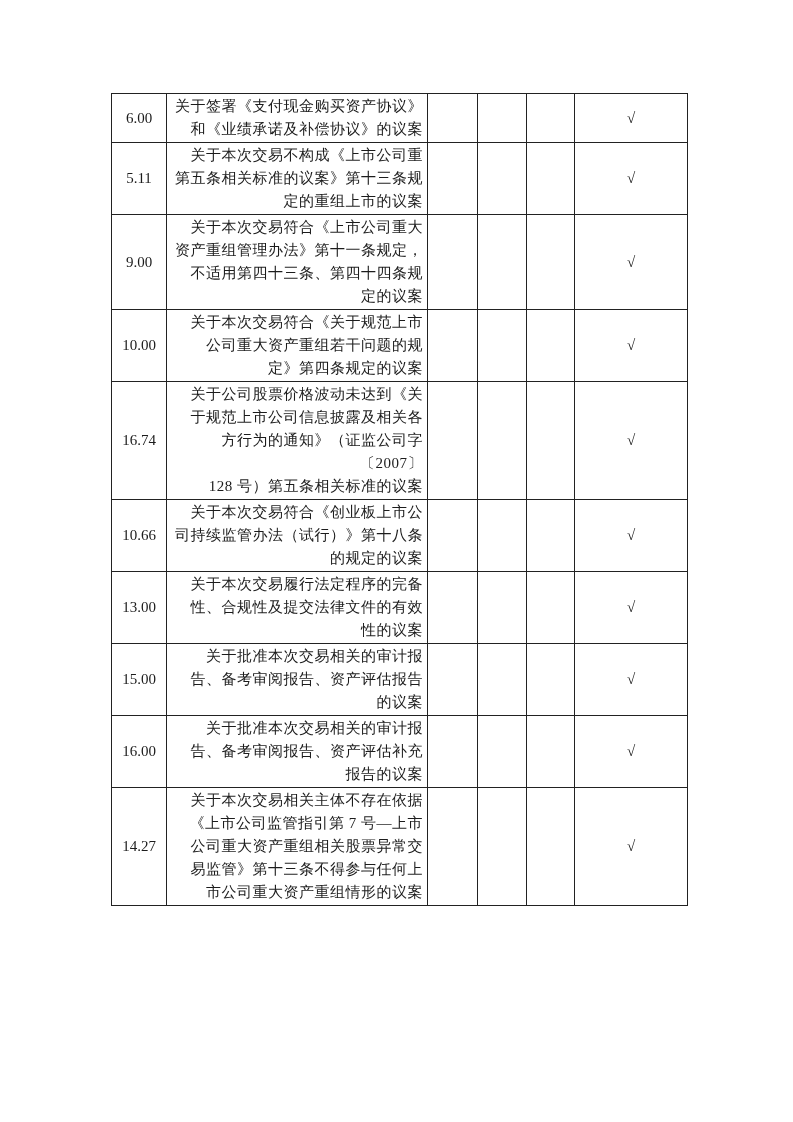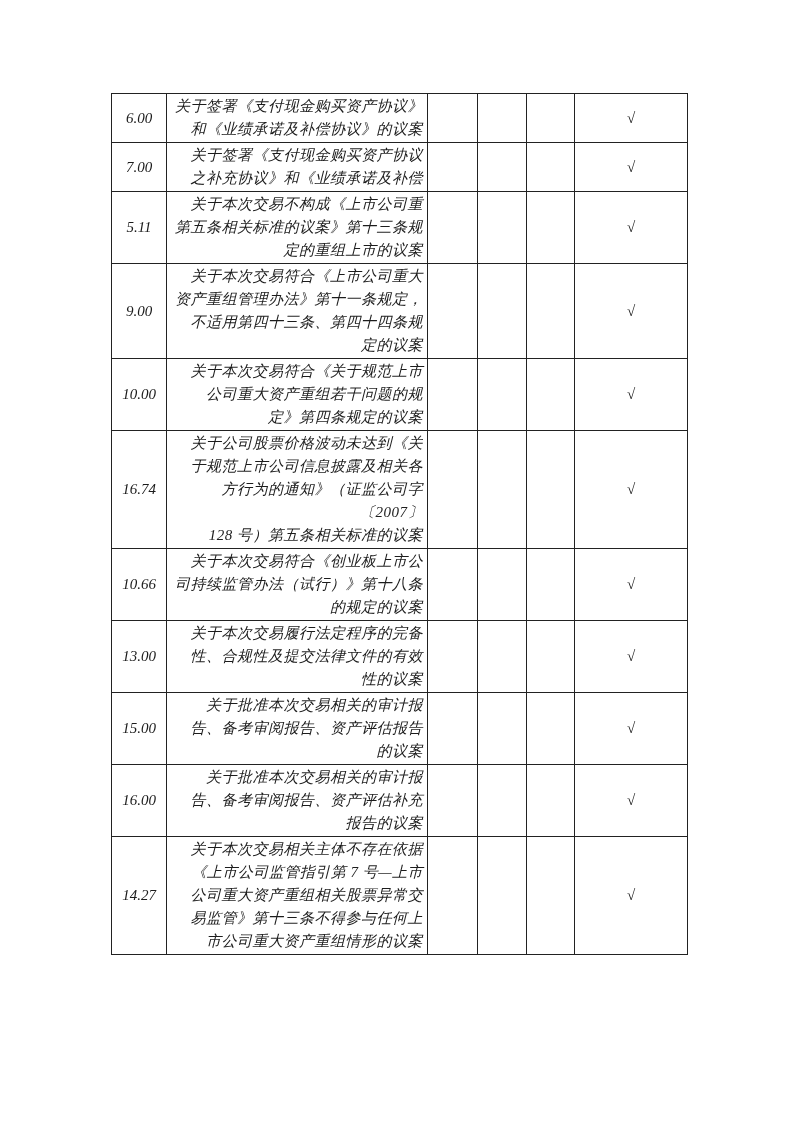--- a/index.html
+++ b/index.html
@@ -12,21 +12,20 @@
     background: #f4f4f4;
     font-family: "Liberation Serif", "DejaVu Serif", serif;
   }
   .page {
     position: relative;
     width: 793px;
     height: 1122px;
     background: #ffffff;
     overflow: hidden;
     color: #1c1c1c;
-    font-style: italic;
   }
   table.doc-table {
     position: absolute;
     left: 111px;
     top: 93px;
     width: 576px;
     border-collapse: collapse;
     table-layout: fixed;
   }
   table.doc-table td {
@@ -65,29 +64,20 @@
       <col style="width:50px">
       <col style="width:49px">
       <col style="width:48px">
       <col style="width:113px">
     </colgroup>
     <tbody>
       <tr>
         <td class="cell-no">6.00</td>
         <td class="cell-title">关于签署《支付现金购买资产协议》
 和《业绩承诺及补偿协议》的议案</td>
-        <td class="cell-empty"></td>
-        <td class="cell-empty"></td>
-        <td class="cell-empty"></td>
-        <td class="cell-vote">√</td>
-      </tr>
-      <tr>
-        <td class="cell-no">7.00</td>
-        <td class="cell-title">关于签署《支付现金购买资产协议
-之补充协议》和《业绩承诺及补偿</td>
         <td class="cell-empty"></td>
         <td class="cell-empty"></td>
         <td class="cell-empty"></td>
         <td class="cell-vote">√</td>
       </tr>
       <tr>
         <td class="cell-no">5.11</td>
         <td class="cell-title">关于本次交易不构成《上市公司重
 第五条相关标准的议案》第十三条规
 定的重组上市的议案</td>

